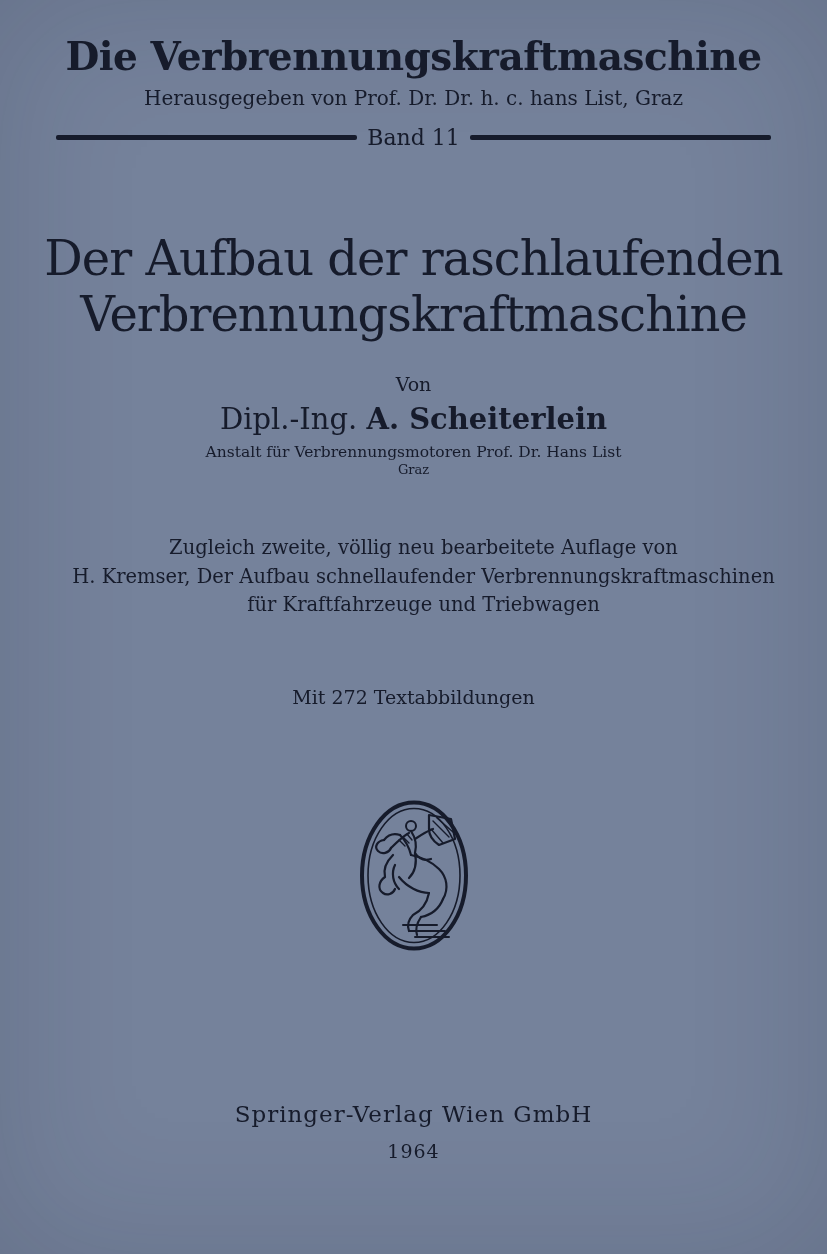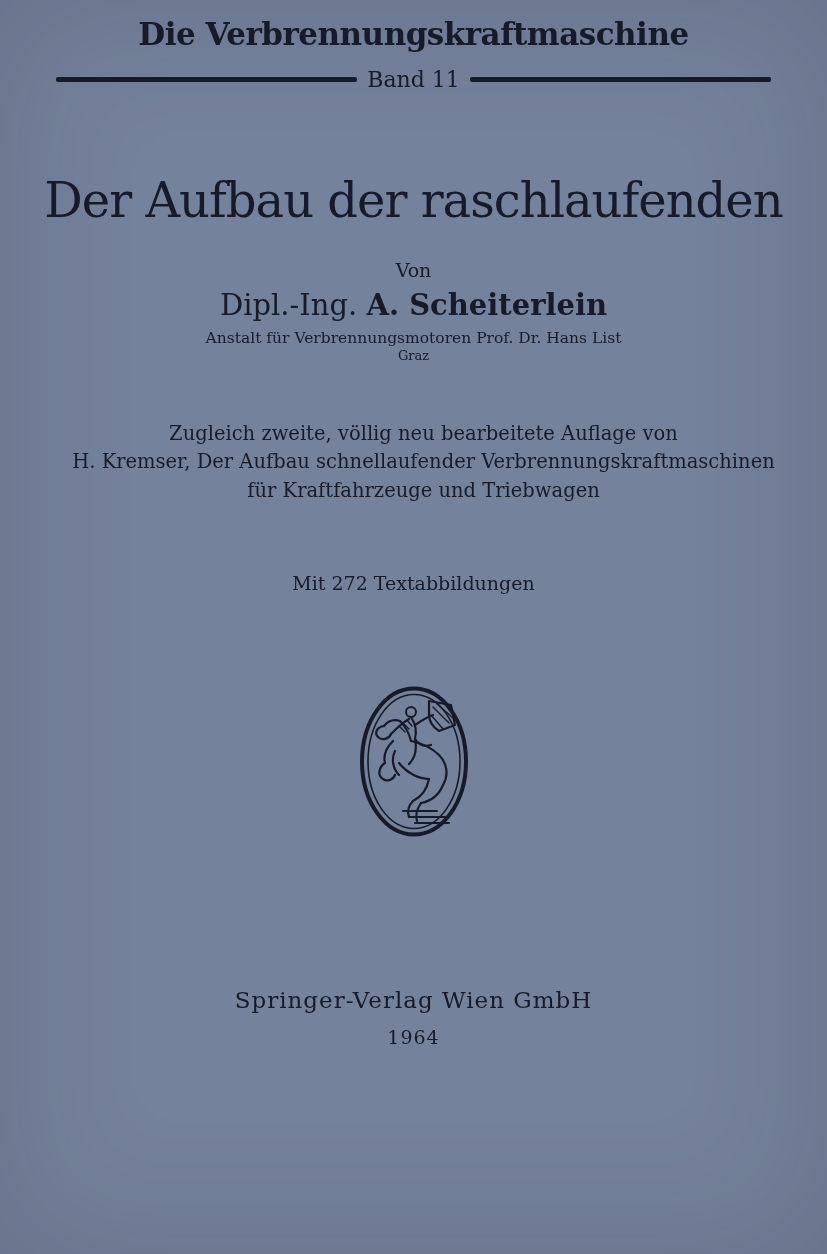--- a/index.html
+++ b/index.html
@@ -12,22 +12,22 @@
     position: relative;
     width: 827px; height: 1254px;
     background: #75829B;
     color: #161B2B;
     overflow: hidden;
     box-shadow: inset 0 0 140px rgba(25,30,50,0.16);
     text-align: center;
   }
   .series-title {
     margin: 0;
-    padding-top: 16px;
-    font-size: 31px;
+    padding-top: 33px;
+    font-size: 39px;
     font-weight: bold;
     letter-spacing: -0.5px;
   }
   .series-editor {
     margin-top: 7px;
     font-size: 20px;
   }
   .band-rule {
     display: flex;
     align-items: center;
@@ -95,29 +95,31 @@
     font-size: 19px;
     letter-spacing: 1px;
   }
 </style>
 </head>
 <body>
 
 <div class="page">
 
   <h2 class="series-title">Die Verbrennungskraftmaschine</h2>
+  <div class="series-editor">Herausgegeben von Prof. Dr. Dr. h. c. hans List, Graz</div>
 
   <div class="band-rule">
     <span class="rule"></span>
     <span class="band-label">Band 11</span>
     <span class="rule"></span>
   </div>
 
   <h1 class="main-title">
     <span>Der Aufbau der raschlaufenden</span><br>
+    <span>Verbrennungskraftmaschine</span>
   </h1>
 
   <div class="von-label">Von</div>
 
   <div class="author-line">
     <span>Dipl.-Ing. </span><span class="author-name">A. Scheiterlein</span>
   </div>
 
   <div class="affiliation">Anstalt für Verbrennungsmotoren Prof. Dr. Hans List</div>
   <div class="affiliation-city">Graz</div>

